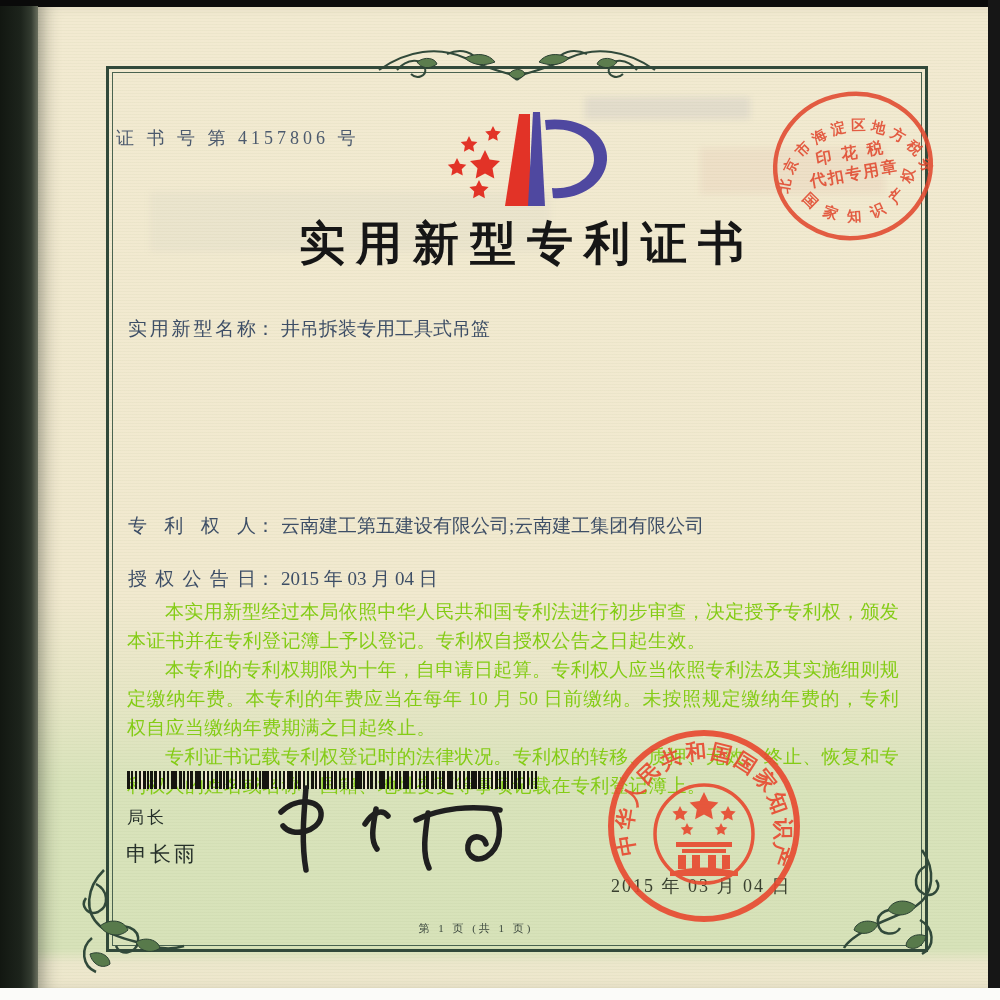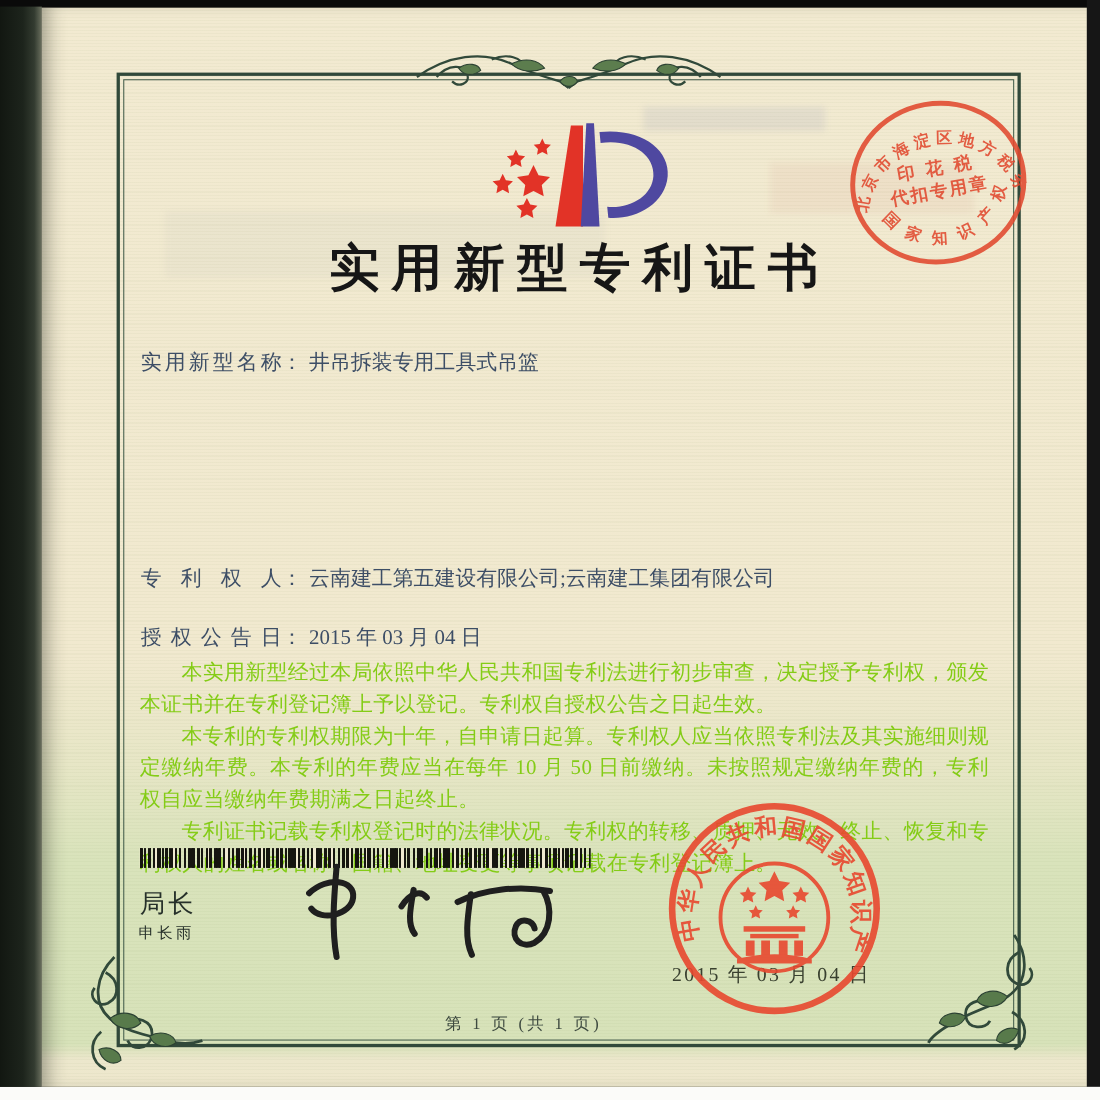--- a/index.html
+++ b/index.html
@@ -37,30 +37,30 @@
   .field-colon{margin-right:6px;}
   .paras{position:absolute;left:127px;top:597px;width:772px;z-index:4;color:#84cc16;}
   .paras p{margin:0;font-size:19px;line-height:29px;text-indent:2em;text-align:justify;
            letter-spacing:0.3px;}
   .barcode{position:absolute;left:127px;top:771px;width:410px;height:18px;z-index:4;
     background:
       repeating-linear-gradient(90deg,#15150f 0 2px,rgba(0,0,0,0) 2px 4px),
       repeating-linear-gradient(90deg,#15150f 0 1px,rgba(0,0,0,0) 1px 9px),
       repeating-linear-gradient(90deg,#15150f 0 3px,rgba(0,0,0,0) 3px 23px),
       repeating-linear-gradient(90deg,rgba(0,0,0,0) 0 13px,#efe9d0 13px 16px);}
-  .signer-title{position:absolute;left:127px;top:806px;font-size:23px;color:#26302a;
+  .signer-title{position:absolute;left:127px;top:806px;font-size:17px;color:#26302a;
                 letter-spacing:3px;z-index:4;font-family:"Liberation Sans","DejaVu Sans",sans-serif;}
-  .signer-name{position:absolute;left:126px;top:840px;font-size:14px;color:#26302a;
+  .signer-name{position:absolute;left:126px;top:840px;font-size:21px;color:#26302a;
                letter-spacing:3px;z-index:4;font-family:Liberation Mono, monospace;}
   .signature{position:absolute;left:268px;top:782px;z-index:4;}
   .issue-date{position:absolute;left:611px;top:874px;font-size:18px;color:#39402f;
               letter-spacing:2px;z-index:4;}
   .seal{position:absolute;left:604px;top:726px;z-index:5;opacity:0.9;}
   .tax-stamp{position:absolute;left:768px;top:86px;z-index:5;opacity:0.88;transform:rotate(-10deg);}
-  .footer{position:absolute;left:106px;top:921px;width:740px;text-align:center;font-size:15px;
+  .footer{position:absolute;left:106px;top:921px;width:740px;text-align:center;font-size:11px;
           letter-spacing:3px;color:#3e4a40;z-index:4;}
 </style>
 </head>
 <body>
 
 <div id="page">
 
   <div class="edge-top"></div>
   <div class="edge-right"></div>
   <div class="edge-bottom"></div>
@@ -113,20 +113,21 @@
       <path d="M62,64 C48,58 34,64 36,76 C38,88 54,88 58,80"></path>
       <path d="M78,72 C92,80 94,98 80,106"></path>
     </g>
     <g fill="#587a4b" stroke="#2c4233" stroke-width="1">
       <path d="M74,58 C64,50 50,52 46,62 C54,70 68,68 74,58 Z"></path>
       <path d="M36,76 C26,70 14,74 12,82 C20,88 32,86 36,76 Z"></path>
       <path d="M84,88 C74,84 64,90 64,98 C72,104 82,98 84,88 Z"></path>
     </g>
   </svg>
 
+  <div class="cert-no">证 书 号 第 4157806 号</div>
 
   <svg class="logo" width="192" height="112" viewBox="0 0 192 112">
     <g fill="#e23327">
       <path d="M58,48 l4.6,9.4 10.4,1.5 -7.5,7.3 1.8,10.3 -9.3,-4.9 -9.3,4.9 1.8,-10.3 -7.5,-7.3 10.4,-1.5 Z"></path>
       <path d="M30,56 l2.9,5.8 6.4,0.9 -4.6,4.5 1.1,6.4 -5.8,-3 -5.7,3 1.1,-6.4 -4.6,-4.5 6.4,-0.9 Z"></path>
       <path d="M42,34 l2.6,5.2 5.8,0.8 -4.2,4.1 1,5.7 -5.2,-2.7 -5.1,2.7 1,-5.7 -4.2,-4.1 5.8,-0.8 Z"></path>
       <path d="M66,24 l2.4,4.8 5.4,0.8 -3.9,3.8 0.9,5.3 -4.8,-2.5 -4.8,2.5 0.9,-5.3 -3.9,-3.8 5.4,-0.8 Z"></path>
       <path d="M52,78 l3,6 6.6,1 -4.8,4.6 1.1,6.6 -5.9,-3.1 -5.9,3.1 1.1,-6.6 -4.8,-4.6 6.6,-1 Z"></path>
       <path d="M92,12 L103,12 103,104 78,104 Z"></path>
     </g>

